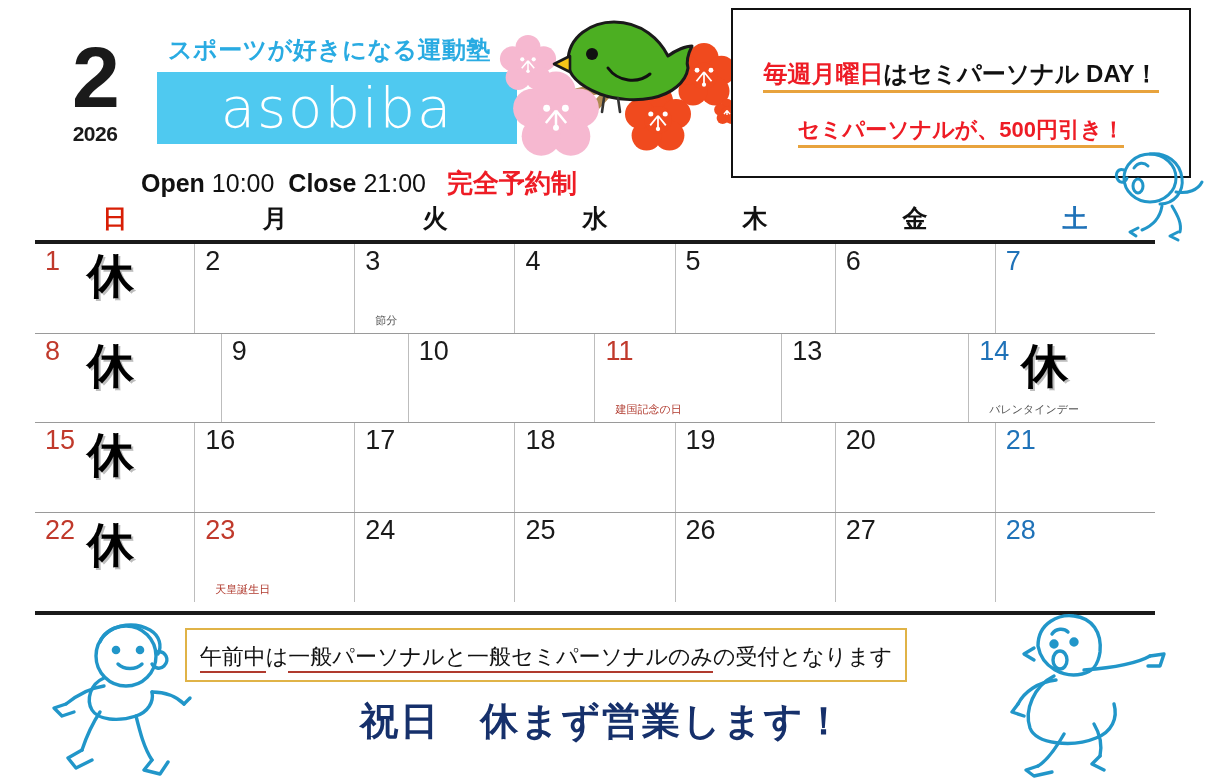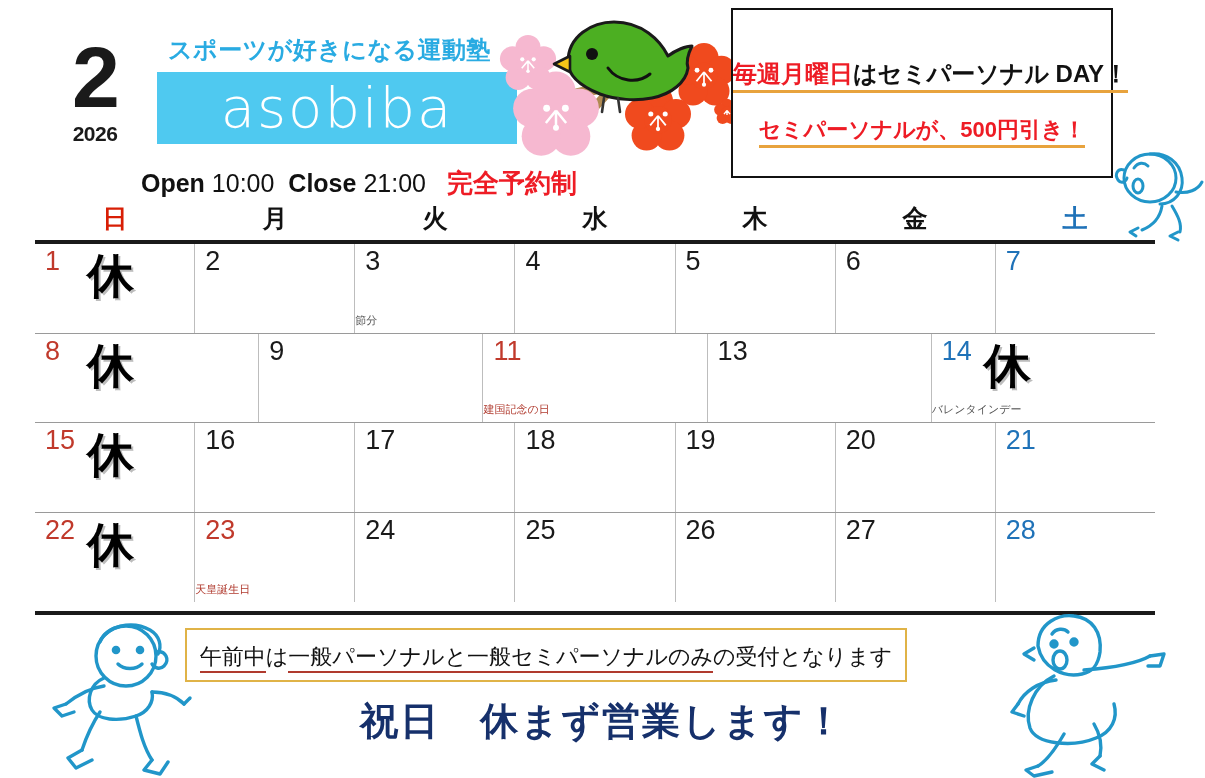--- a/index.html
+++ b/index.html
@@ -27,21 +27,21 @@
             display:flex;align-items:center;justify-content:center;}
   .logo-text{font-size:56px;color:#ffffff;letter-spacing:2px;font-weight:300;
              font-family:"DejaVu Sans",sans-serif;line-height:1;}
 
   .hours{position:absolute;left:141px;top:166px;font-size:25px;white-space:nowrap;color:#111;}
   .hours b{font-weight:bold;}
   .hours .num{font-weight:normal;}
   .hours .reserve{color:#EE1C25;font-weight:bold;margin-left:14px;font-size:26px;}
 
   
-  .promo{position:absolute;left:731px;top:8px;width:382px;height:170px;
+  .promo{position:absolute;left:731px;top:8px;width:460px;height:170px;
          border:2px solid #111;background:#ffffff;box-sizing:border-box;z-index:6;}
   .promo-l1{position:absolute;left:0;right:0;top:48px;text-align:center;font-size:24px;font-weight:bold;white-space:nowrap;}
   .promo-l2{position:absolute;left:0;right:0;top:105px;text-align:center;font-size:22px;font-weight:bold;white-space:nowrap;}
   .ul-gold{border-bottom:3px solid #E8A33D;padding-bottom:3px;}
   .red{color:#EE1C25;}
   .blk{color:#111;}
 
   
   .decor-branch{position:absolute;left:496px;top:6px;width:260px;height:175px;z-index:4;}
   .decor-kid-tr{position:absolute;left:1108px;top:132px;width:98px;height:112px;z-index:7;}
@@ -61,21 +61,21 @@
   .wk{display:flex;height:89.5px;border-bottom:1px solid #9a9a9a;box-sizing:border-box;}
   .wk:last-child{border-bottom:none;}
   .cell{flex:1;position:relative;border-right:1px solid #bdbdbd;box-sizing:border-box;}
   .cell:last-child{border-right:none;}
   .daynum{position:absolute;left:10px;top:4px;font-size:27px;line-height:1;color:#1a1a1a;}
   .daynum.sun{color:#C0392B;}
   .daynum.sat{color:#1F72B8;}
   .daynum.hol{color:#C0392B;}
   .rest{position:absolute;left:52px;top:8px;font-size:47px;font-weight:bold;color:#000;line-height:1;
         text-shadow:2px 2px 0 #bdbdbd;}
-  .note{position:absolute;left:0;bottom:5px;font-size:11px;color:#555;white-space:nowrap;}
+  .note{position:absolute;left:20px;bottom:5px;font-size:11px;color:#555;white-space:nowrap;}
   .note.hol{color:#B03A2E;}
 
   
   .foot-box{position:absolute;left:185px;top:628px;width:722px;height:54px;
             border:2px solid #E0B347;background:#fff;box-sizing:border-box;z-index:5;}
   .foot-box-txt{position:absolute;left:0;right:0;top:12px;text-align:center;font-size:22px;color:#111;white-space:nowrap;}
   .ul-red{border-bottom:2px solid #B03A2E;padding-bottom:2px;}
   .foot-main{position:absolute;left:0;right:0;top:696px;text-align:center;
              font-size:38px;font-weight:bold;color:#16306B;letter-spacing:2px;z-index:5;}
 </style>
@@ -268,20 +268,23 @@
           <div class="daynum sat">7</div>
         </div>
       </div>
       <div class="wk">
         <div class="cell">
           <div class="daynum sun">8</div>
           <div class="rest">休</div>
         </div>
         <div class="cell">
           <div class="daynum wd">9</div>
+        </div>
+        <div class="cell">
+          <div class="daynum wd">10</div>
         </div>
         <div class="cell">
           <div class="daynum hol">11</div>
           <div class="note hol">建国記念の日</div>
         </div>
         <div class="cell">
           <div class="daynum wd">13</div>
         </div>
         <div class="cell">
           <div class="daynum sat">14</div>

